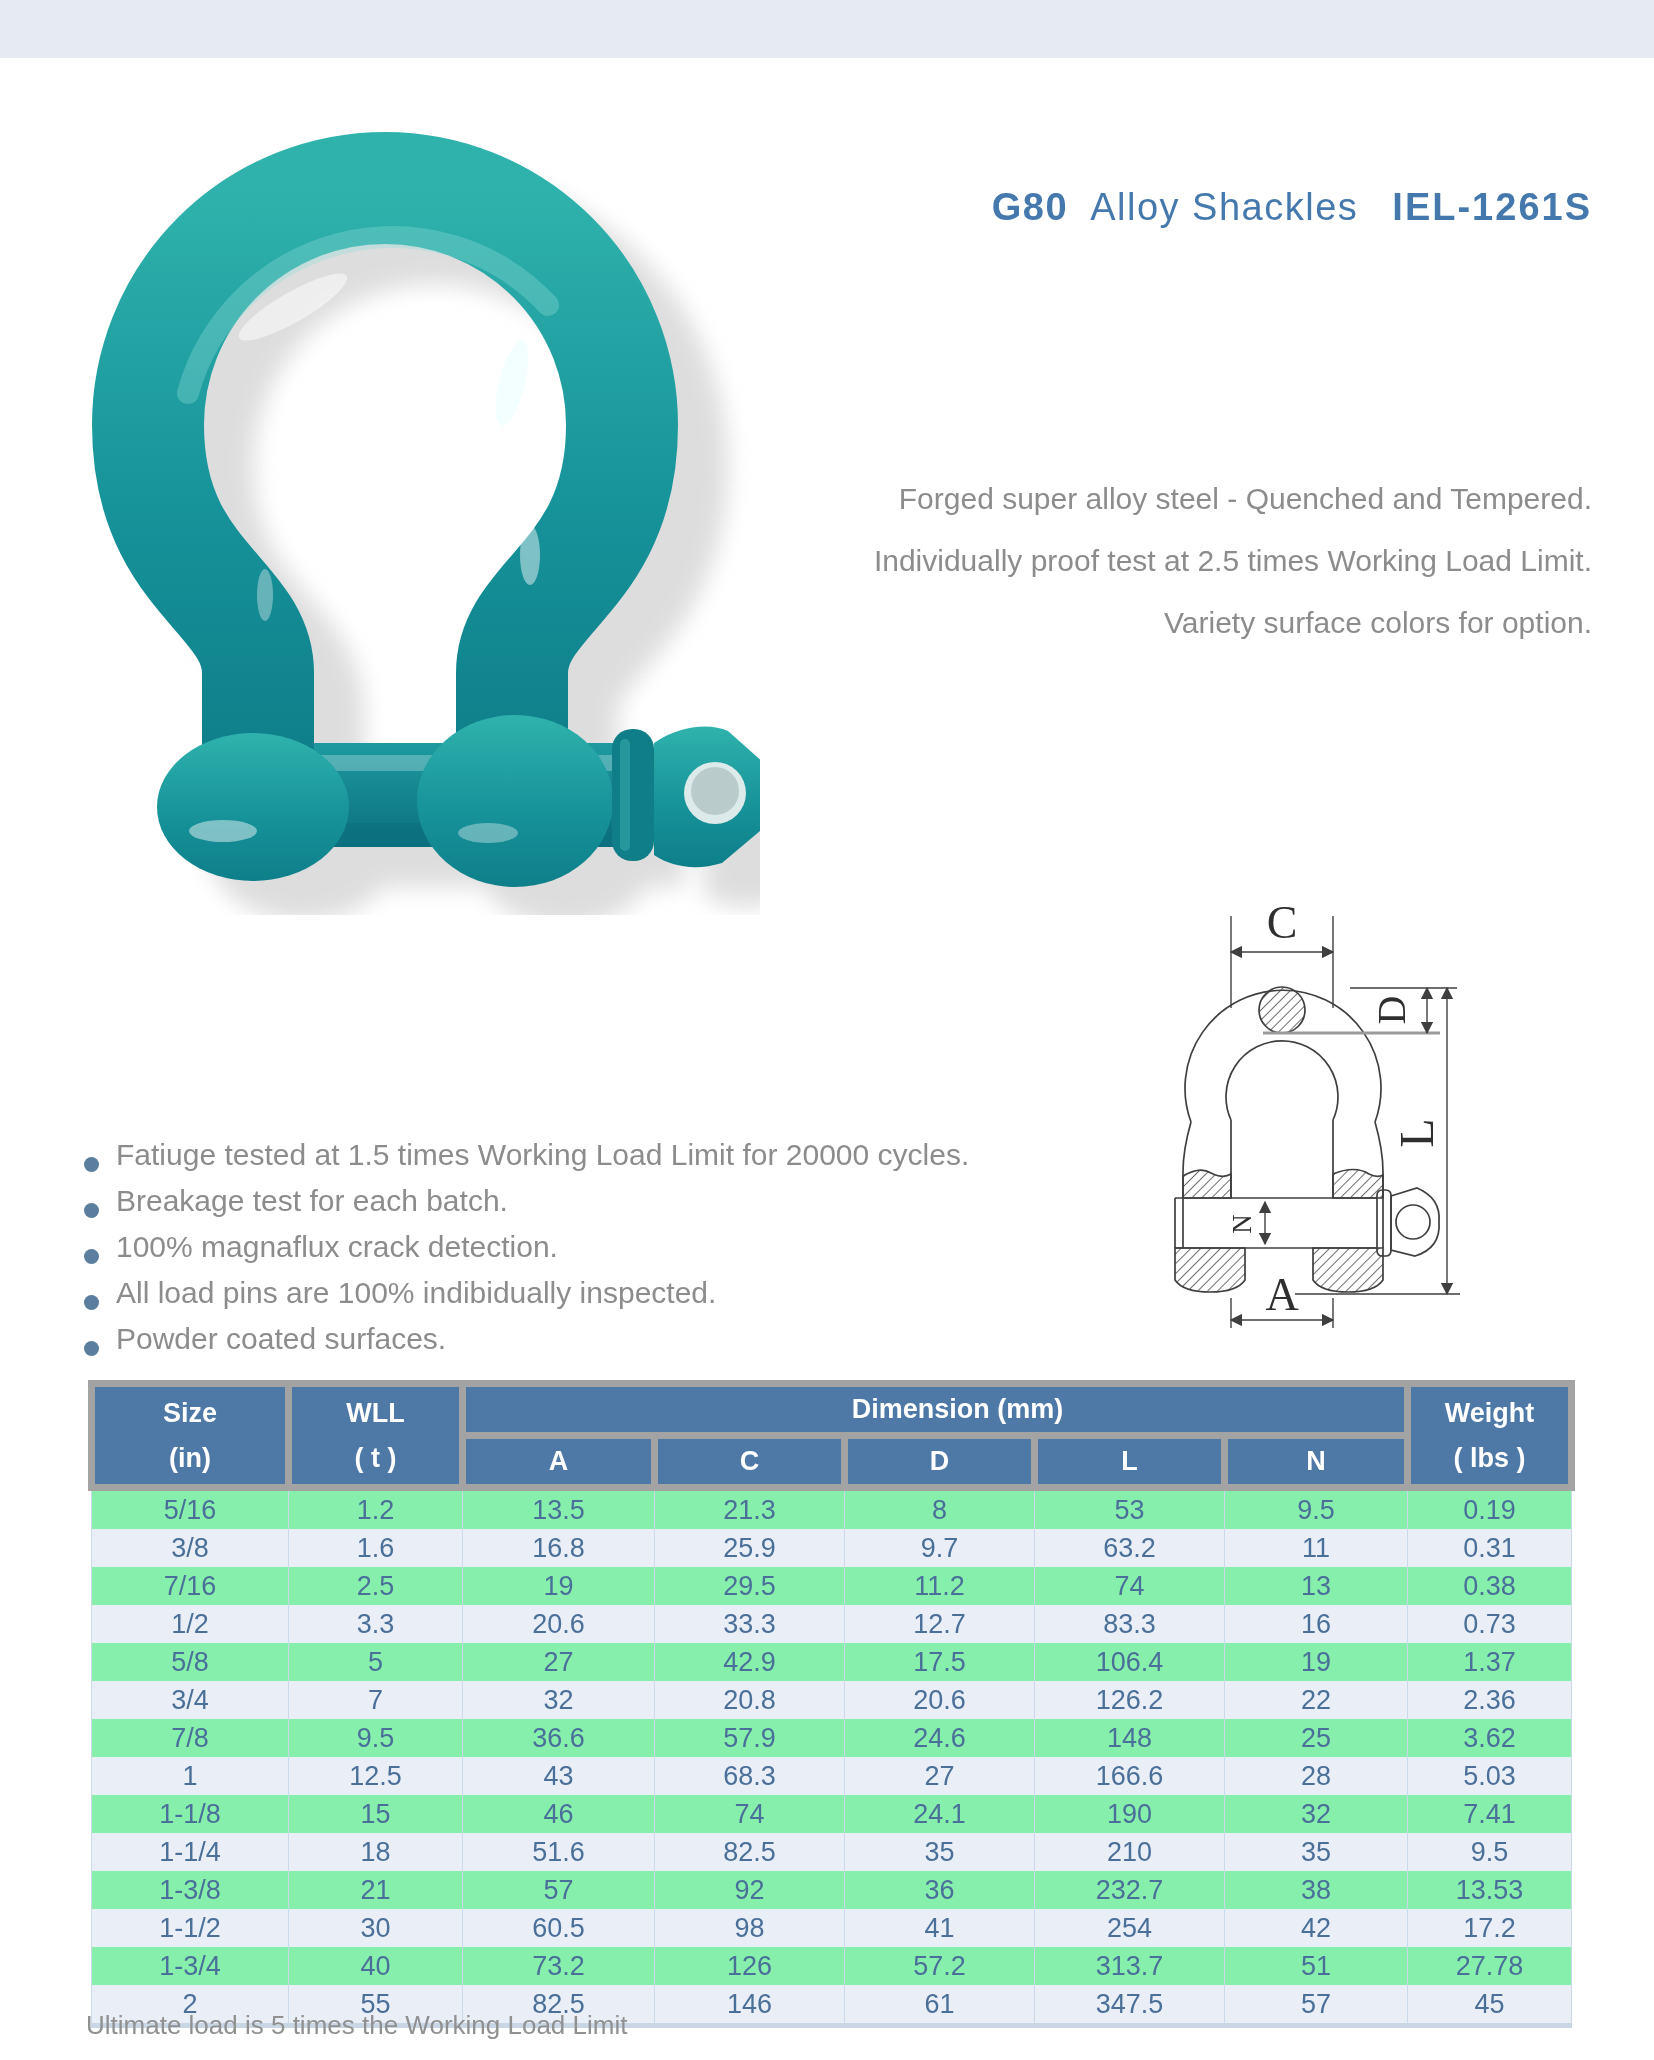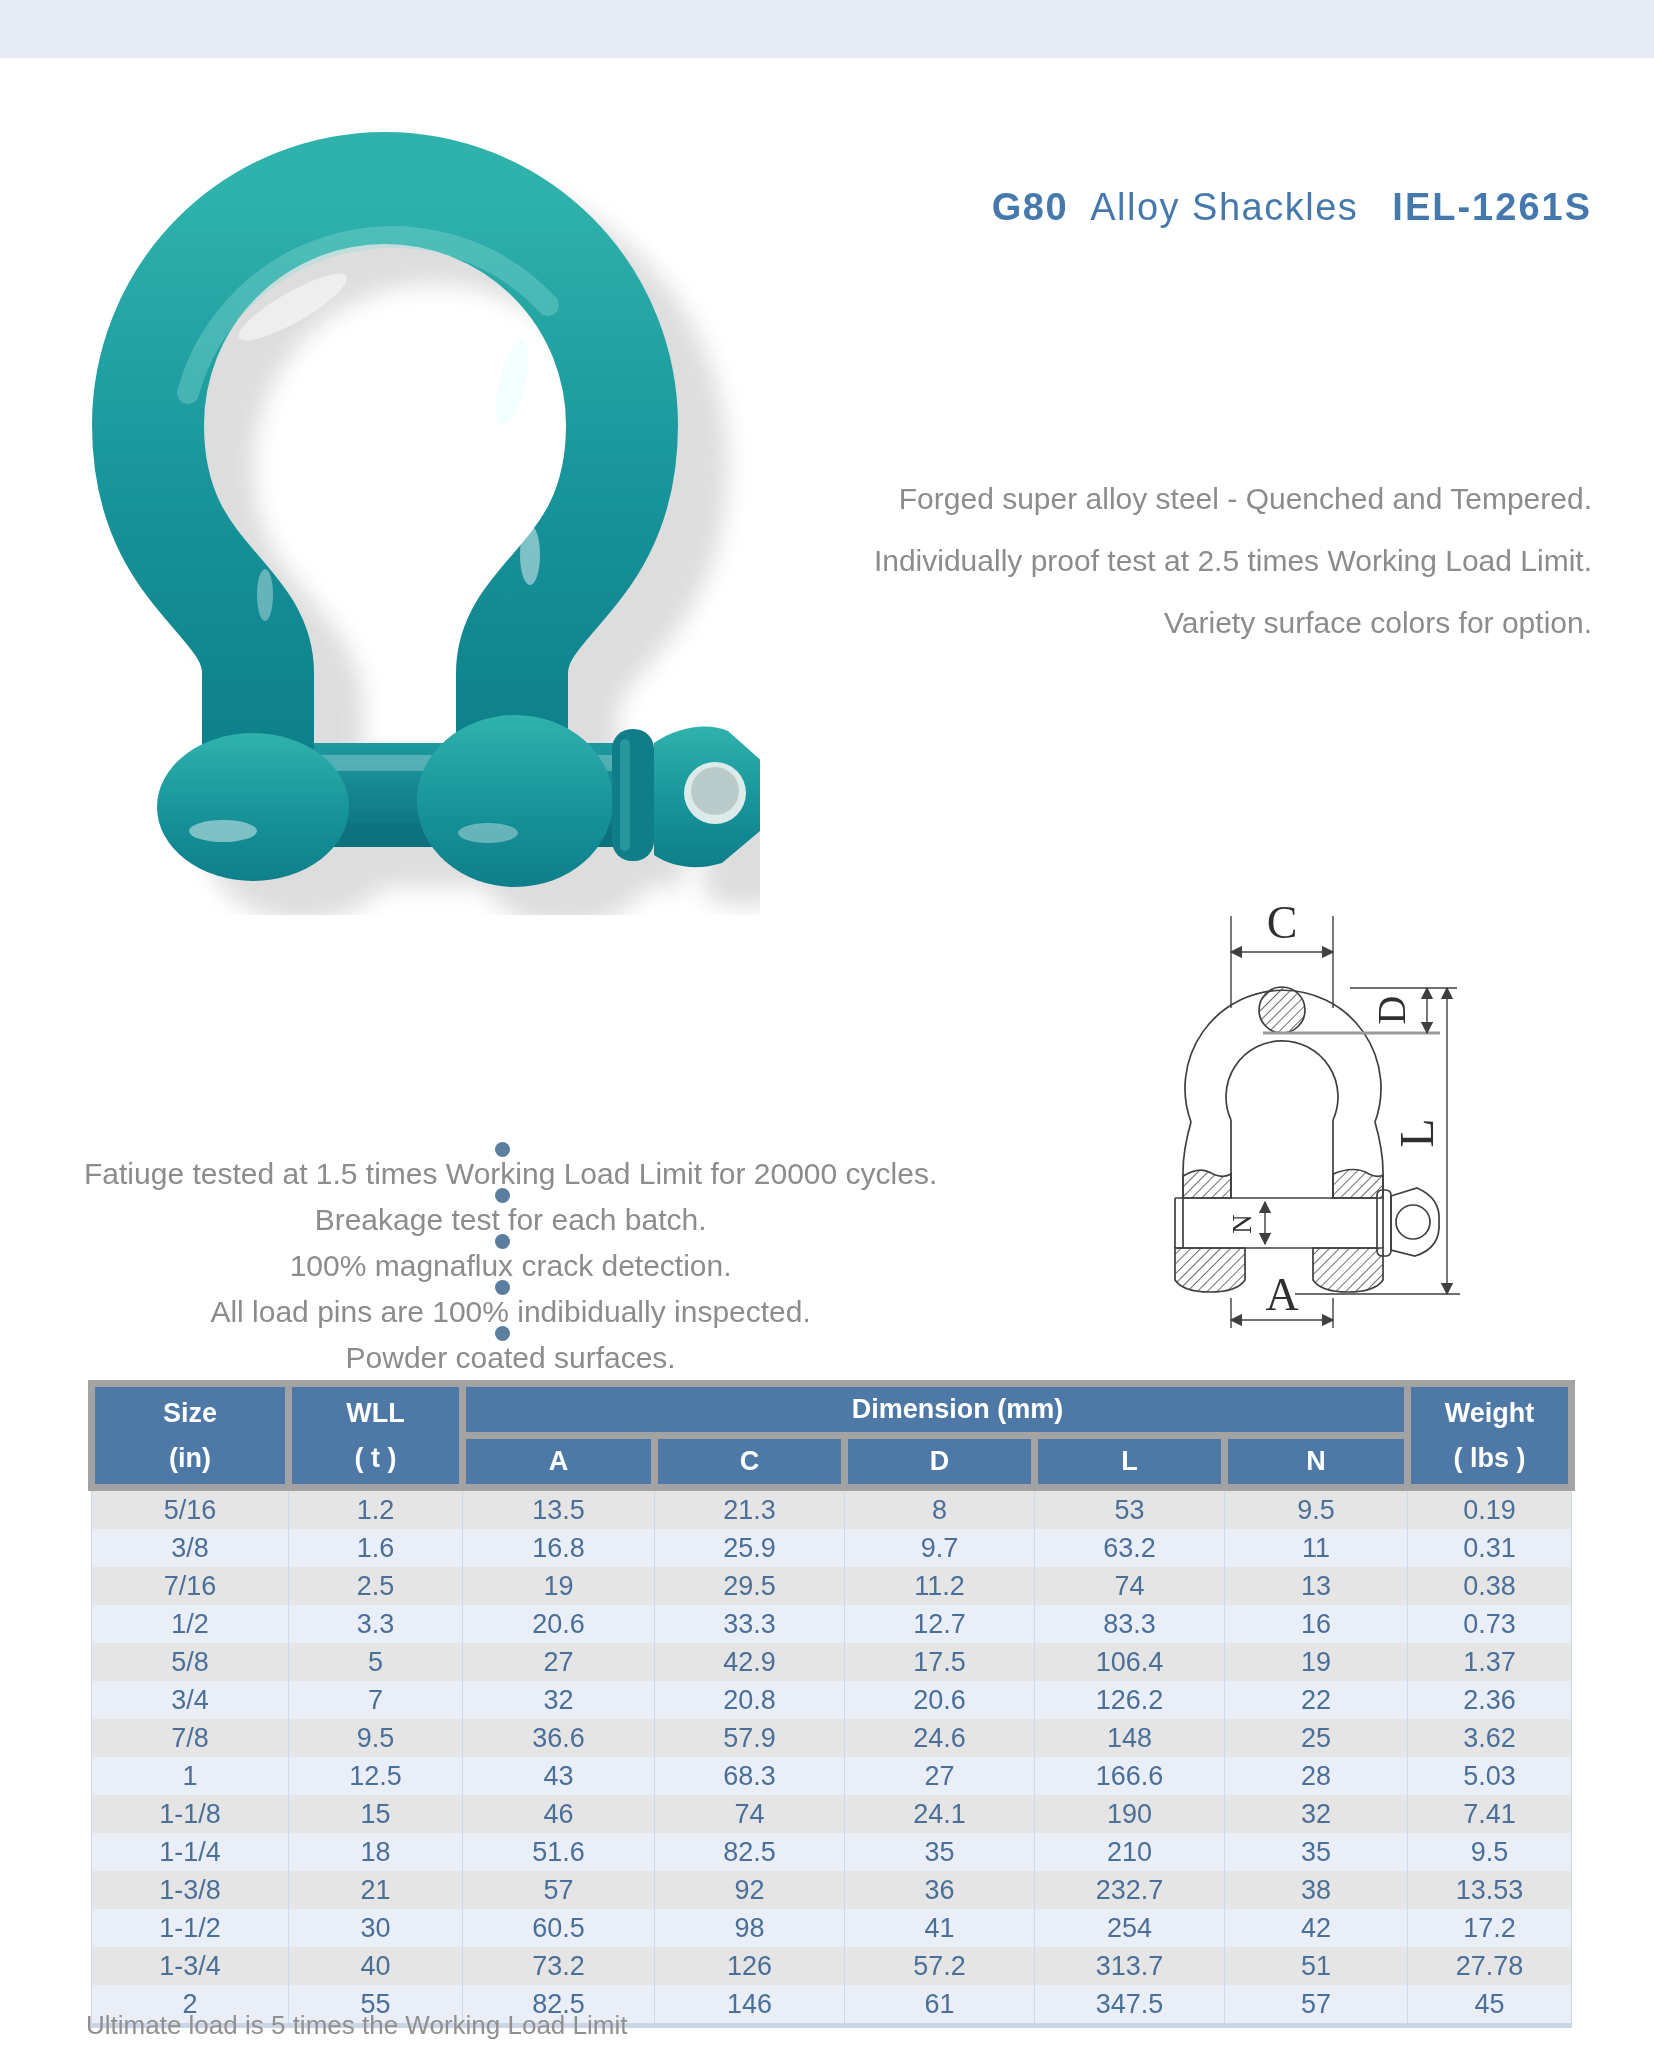--- a/index.html
+++ b/index.html
@@ -21,36 +21,36 @@
 
   
   .photo{position:absolute;left:60px;top:125px;}
 
   
   .diagram{position:absolute;left:1145px;top:858px;}
   .dim-label{font-family:"Liberation Serif",serif;fill:#2f2f2f;}
 
   
   .features{position:absolute;left:84px;top:1142px;list-style:none;margin:0;padding:0;}
-  .features li{display:flex;align-items:center;margin-bottom:16px;height:30px;flex-direction:column;}
+  .features li{display:flex;align-items:flex-end;margin-bottom:16px;height:30px;}
   .features .dot{display:inline-block;width:15px;height:15px;border-radius:50%;
                  background:#5b7e9e;margin-right:17px;flex:0 0 auto;}
   .features .f-text{color:#8c8c8c;font-size:30px;white-space:nowrap;}
 
   
   .spec-wrap{position:absolute;left:88px;top:1380px;}
   table{border-collapse:collapse;table-layout:fixed;width:1480px;}
   thead th{background:#4e79a7;color:#ffffff;font-size:27px;font-weight:bold;
            border:7px solid #a3a3a3;padding:0;text-align:center;}
   thead .merged div{height:45px;line-height:45px;}
   thead .sub{height:45px;}
   thead .span-row{height:45px;padding-left:45px;}
   tbody td{font-size:27px;color:#4a6f99;text-align:center;height:38px;padding:0;
            border-left:1px solid #ccd9ea;border-right:1px solid #ccd9ea;}
-  tbody tr{background:#e5e5e5;}
+  tbody tr{background:#86efac;}
   tbody tr:nth-child(even){background:#e9eef7;}
   tbody tr:last-child td{border-bottom:5px solid #c9d6e6;}
 
   .footnote{position:absolute;left:86px;top:2010px;color:#909090;font-size:26px;}
 </style>
 </head>
 <body>
 
 <div id="page">
 

